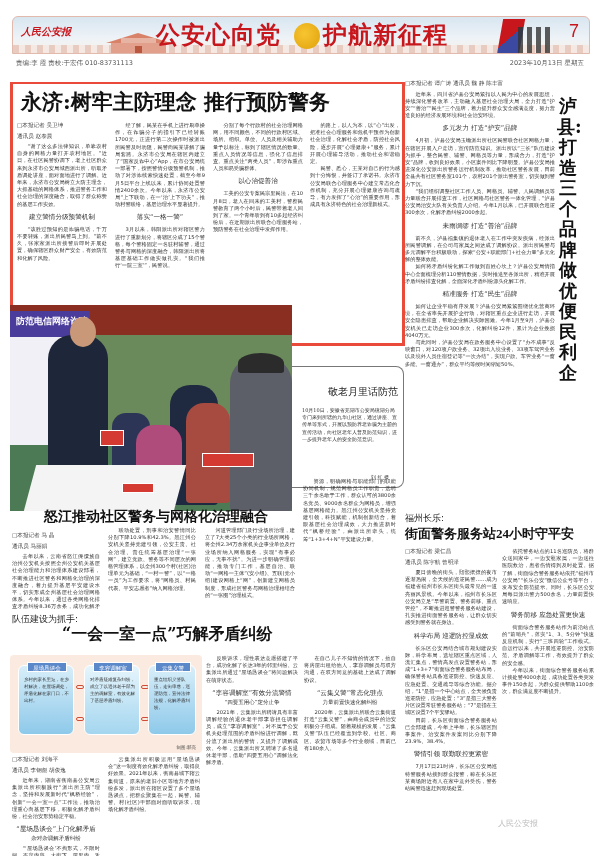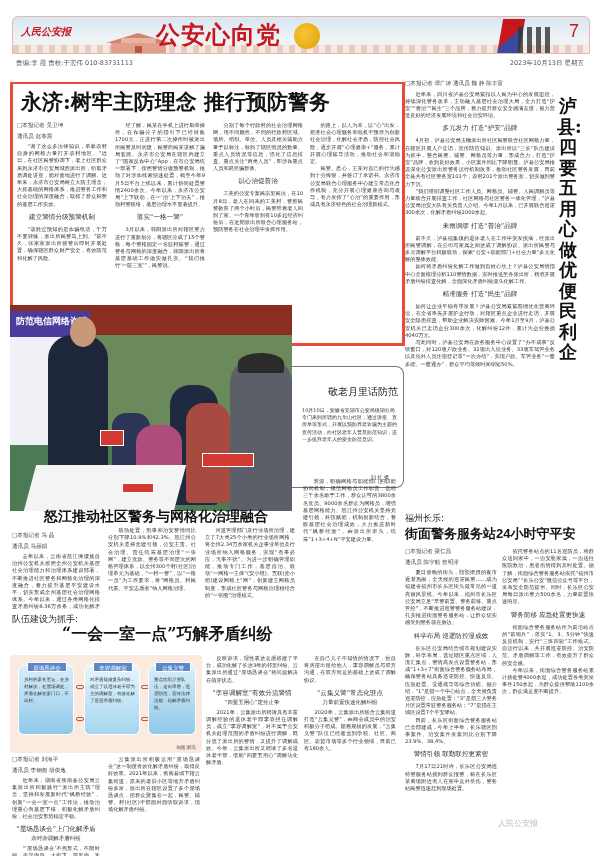--- a/index.html
+++ b/index.html
@@ -58,37 +58,38 @@
   .diagram { position: absolute; left: 10px; top: 655px; width: 192px; height: 98px; background: #fbeadf; border-radius: 4px; }
   .dg-card { position: absolute; top: 10px; width: 56px; height: 70px; background: linear-gradient(180deg,#d8eef9,#8ec9ea); border: 1px solid #fff; border-radius: 6px; }
   .dg-head { position: absolute; left: 8px; top: -4px; width: 40px; height: 10px; background: #5b88c9; color: #fff; font-size: 5.5px; text-align: center; line-height: 10px; border: 1px solid #fff; }
   .dg-body { position: absolute; left: 5px; top: 10px; width: 47px; font-family: "DejaVu Serif", serif; font-size: 4.5px; line-height: 7px; color: #333; }
   .dg-link { position: absolute; width: 8px; height: 4px; border: 1px solid #d04a35; border-radius: 2px; }
   .dg-credit { position: absolute; right: 6px; bottom: 3px; font-size: 4.5px; color: #444; }
 
   
   .v-title { position: absolute; left: 557px; top: 96px; width: 22px; font-family: "DejaVu Serif", serif; font-weight: bold; font-size: 18px; line-height: 20.5px; color: #111; text-align: center; word-break: break-all; }
   .k-fuzhou { position: absolute; left: 405px; top: 512px; font-size: 9px; color: #222; }
-  .h-fuzhou { position: absolute; left: 405px; top: 525px; font-family: Liberation Sans, sans-serif; font-weight: bold; font-size: 13px; color: #111; white-space: nowrap; }
+  .h-fuzhou { position: absolute; left: 405px; top: 525px; font-family: Liberation Serif, serif; font-weight: bold; font-size: 13px; color: #111; white-space: nowrap; }
   .watermark { position: absolute; left: 498px; top: 818px; font-size: 8px; color: #bbb; }
 </style>
 </head>
 <body>
 
 <div class="masthead">
   <div class="mh-ribbon"></div>
   <div class="mh-logo">人民公安报</div>
   <svg class="mh-building" viewBox="0 0 75 22">
     <rect x="10" y="12" width="55" height="10" fill="#e2a08c"></rect>
     <polygon points="5,12 37,2 70,12" fill="#d9826a"></polygon>
     <rect x="20" y="7" width="35" height="5" fill="#e7b3a3"></rect>
     <rect x="34" y="15" width="7" height="7" fill="#b9573f"></rect>
   </svg>
   <div class="mh-title1">公安心向党</div>
   <div class="mh-emblem"></div>
+  <div class="mh-title2">护航新征程</div>
   <div class="mh-flag"></div>
   <div class="mh-figures"></div>
   <div class="mh-pagenum">7</div>
 </div>
 <div class="subbar">
   <span class="editors">责编:李  霞   责校:于宏伟   010-83731113</span>
   <span class="dateline">2023年10月13日  星期五</span>
 </div>
 
 <div class="lead-box">
@@ -211,21 +212,21 @@
   <div class="subhead">多元发力  打造“护安”品牌</div>
   <p>4月初，泸县公安局玉蟾派出所社区民警联合社区网格力量，在辖区开展入户走访，宣传防范知识。派出所以“三长”队伍建设为抓手，整合民警、辅警、网格员等力量，形成合力，打造“护安”品牌，收到良好效果，小区案件同比下降明显。泸县公安局推进深化公安派出所警务运行机制改革，推动社区警务发展，目前全县共有社区警务室101个，农村201个派出警务室，切实做到警力下沉。</p>
   <p>“我们组织调整社区工作人员、网格员、辅警、人民调解员等力量联合开展排查工作，社区网格与社区警务一体化管理，”泸县公安局治安大队有关负责人介绍。今年1月以来，已开展联合巡逻300余次，化解矛盾纠纷2000余起。</p>
   <div class="subhead">未雨绸缪  打造“善治”品牌</div>
   <p>前不久，泸县福集镇的退休老人在工作中突发疾病，经派出所民警调解，在公司与家属之间达成了调解协议。派出所民警与多元调解平台积极联动，探索“公安+职能部门+社会力量”多元化解的整体效能。</p>
   <p>如何将矛盾纠纷化解工作做到百姓心坎上？泸县公安局情指中心全面梳理分析110警情数据，实时推送至各派出所，精准开展矛盾纠纷排查化解，全面深化矛盾纠纷源头化解工作。</p>
   <div class="subhead">精准服务  打造“民生”品牌</div>
   <p>如何让企业平稳有序发展？泸县公安局紧紧围绕优化营商环境，在全省率先开展护企行动，对辖区重点企业进行走访，开展安全隐患排查，帮助企业解决实际困难。今年1月至9月，泸县公安机关已走访企业300余次，化解纠纷12件，累计为企业挽损4040万元。</p>
   <p>与此同时，泸县公安局在政务服务中心设置了“办不成事”反映窗口，对120项户政业务、32项出入境业务、33项车驾管业务以及境外人员住宿登记等“一次办结”，实现户政、车管业务“一窗多能、一窗通办”，群众平均等候时间缩短50%。</p>
 </div>
-<div class="v-title">泸县:四要五用心  做优便民利企</div>
+<div class="v-title">泸县:打造三个品牌  做优便民利企</div>
 
 <div class="k-fuzhou">福州长乐:</div>
 <div class="h-fuzhou">街面警务服务站24小时守平安</div>
 <div class="col" style="left:405px;top:548px;width:92px;height:308px;">
   <div class="byline">□本报记者  梁仁昌</div>
   <div class="byline">通讯员  陈宇航  曾明泽</div>
   <p>夏日傍晚的街头，熙熙攘攘的夜市逐渐热闹，全天候的巡逻民警……成为福建省福州市长乐区街头最常见的一道亮丽风景线。今年以来，福州市长乐区公安局立足“早警前置、警务前移、重点管控”，不断推进巡警警务服务站建设，扎实推进街面警务服务站，让群众切实感受到警务就在身边。</p>
   <div class="subhead">科学布局  巡逻防控显成效</div>
   <p>长乐区公安局结合城市规划建设实际，科学布局，选址辖区重点区域，人流汇集点，警情高发点设置警务站，形成“1+3+7”街面综合警务服务站布局，确保警务站具备巡逻防控、快速反应、应急处置、交通疏导等综合功能。据介绍，“1”是指一个中心站点，全天候负责巡逻防控，应急处置；“3”是指三大警务片区设置常驻警务服务站；“7”是指在主城区设置7个平安驿站。</p>
   <p>目前，长乐区街面综合警务服务站已全部建成，今年上半年，长乐辖区刑事案件、治安案件发案同比分别下降23.9%、38.4%。</p>

